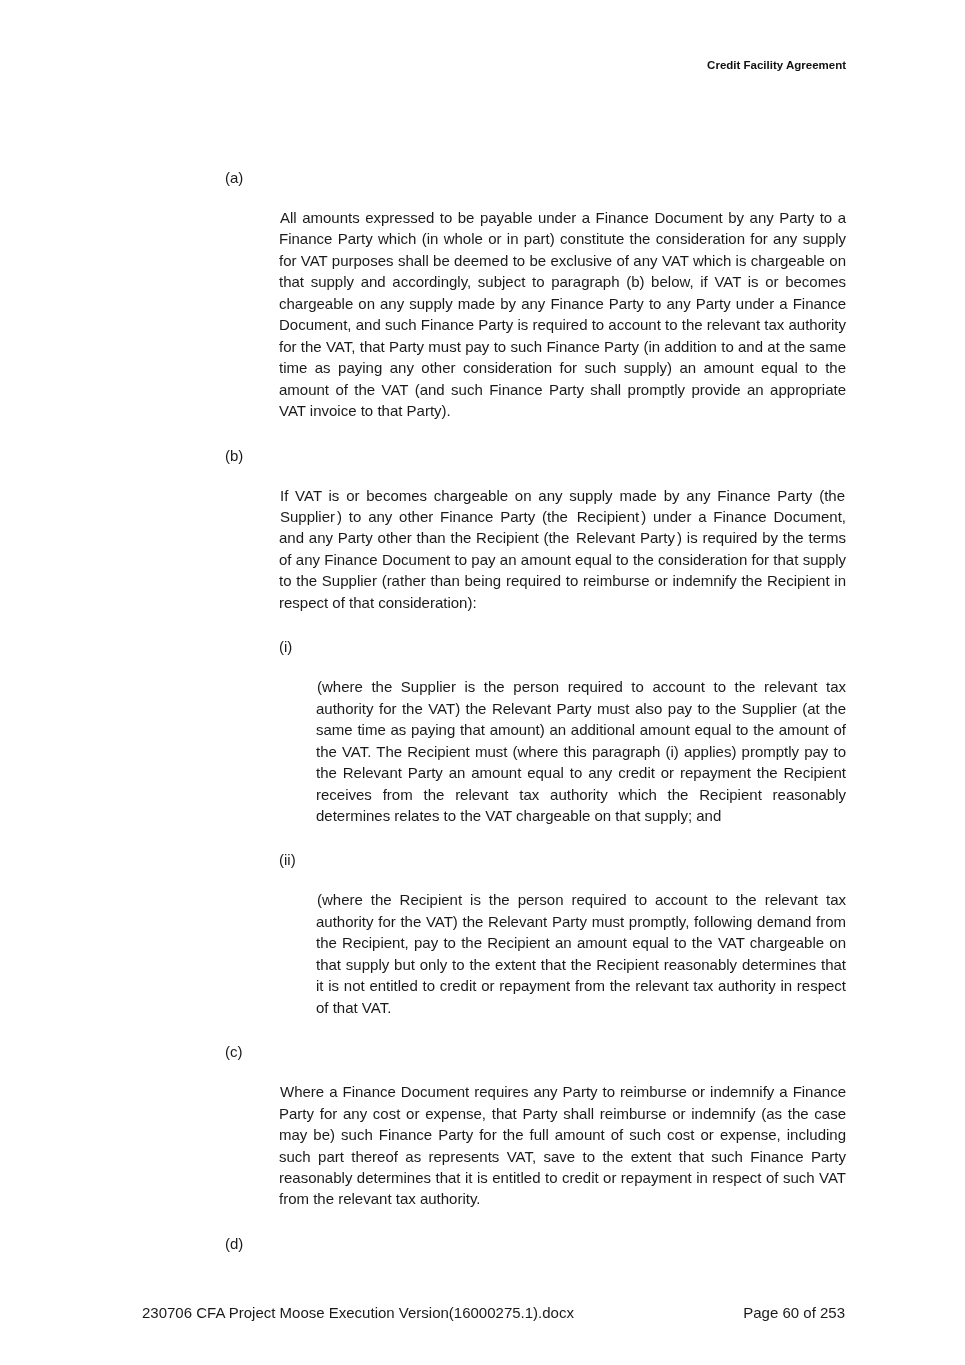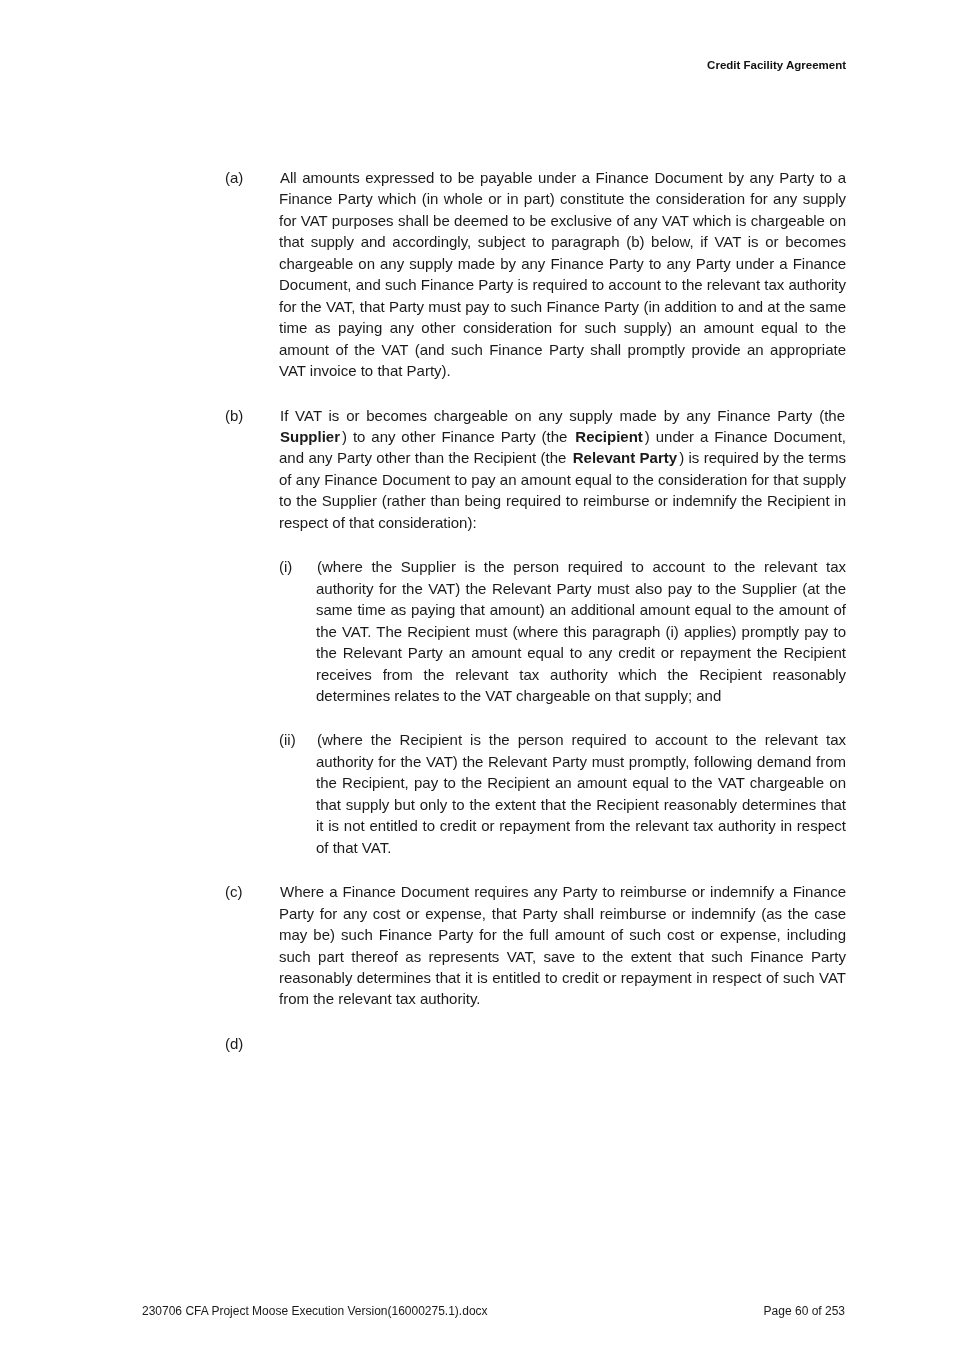--- a/index.html
+++ b/index.html
@@ -40,30 +40,31 @@
   }
   .para.level-1 { margin-left: 218px; }
   .para.level-1 .para-label { width: 54px; flex: none; }
   .para.level-1 .para-text  { width: 569px; }
   .para.level-2 { margin-left: 272px; }
   .para.level-2 .para-label { width: 37px; flex: none; }
   .para.level-2 .para-text  { width: 532px; }
   .para-text {
     text-align: justify;
     text-justify: inter-word;
+    margin-top: 40px;
   }
-  .para-text b { font-weight: bold; }
+  .para-text b { font-weight: normal; }
   .page-footer {
     position: absolute;
     top: 1300px;
     left: 138px;
     right: 120px;
     display: flex;
     justify-content: space-between;
-    font-size: 12px;
+    font-size: 15px;
     color: #1a1a1a;
   }
 </style>
 </head>
 <body>
 
 <div class="page">
 
   <div class="page-header">Credit Facility Agreement</div>
 

